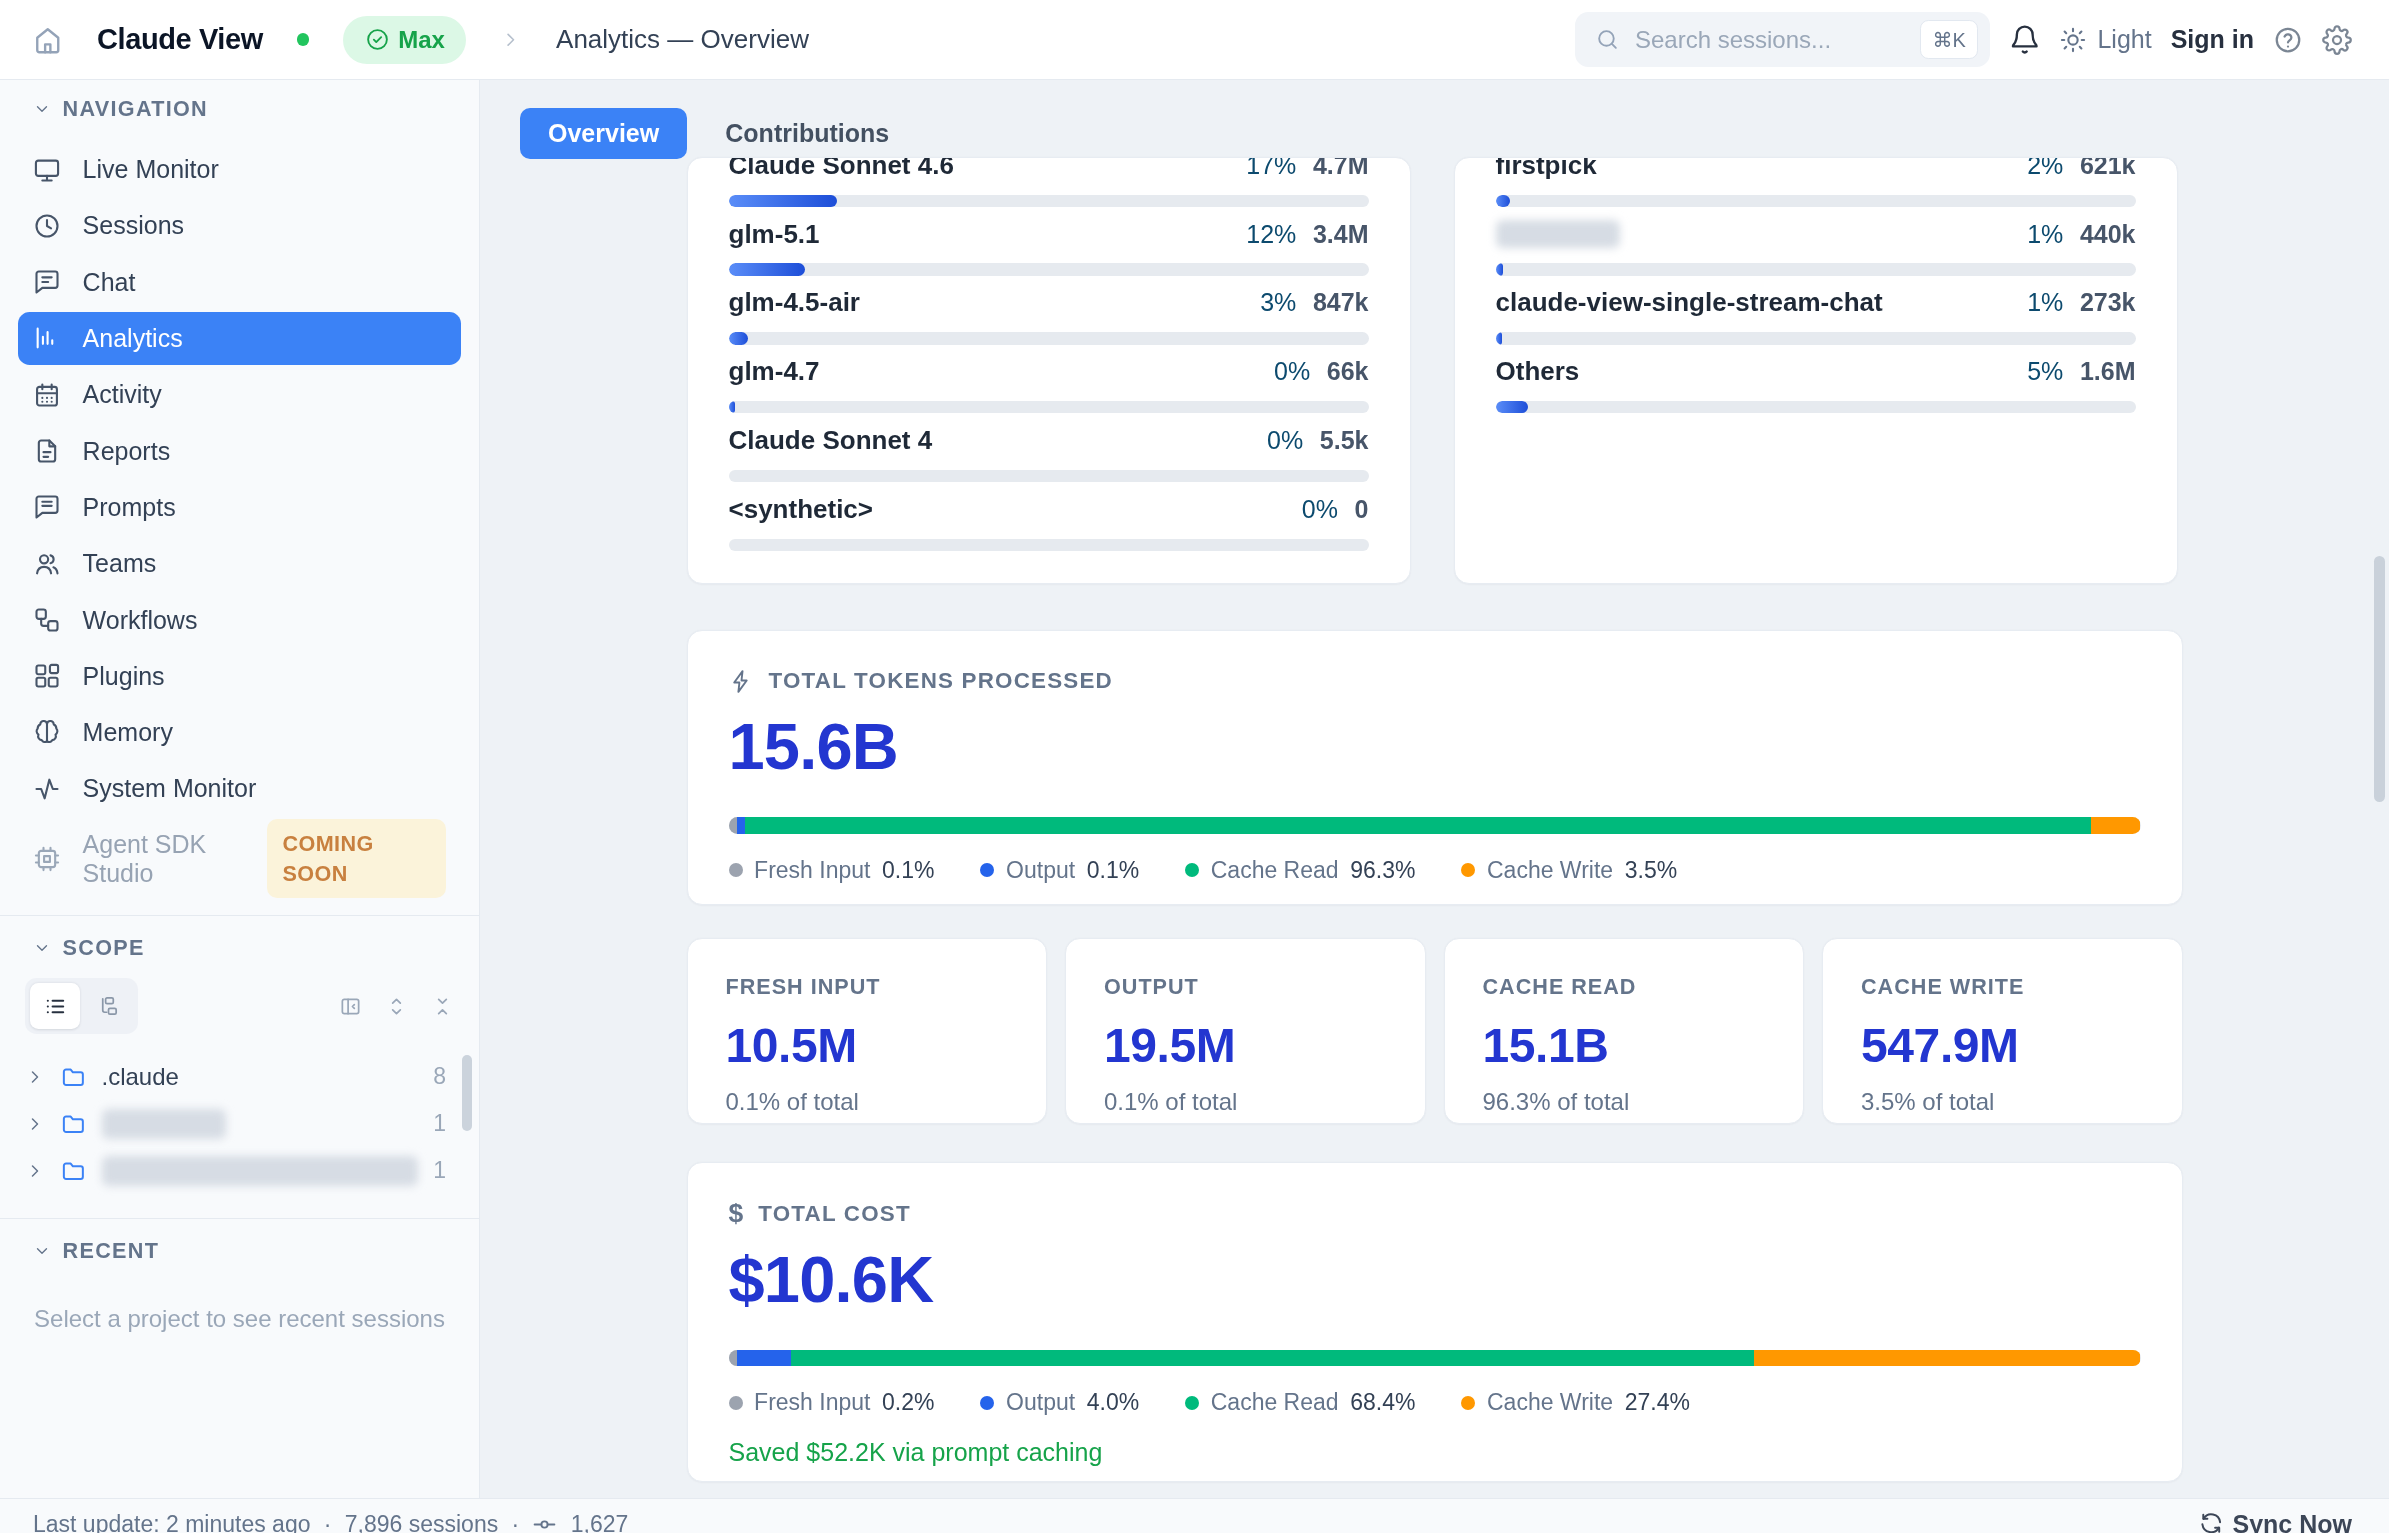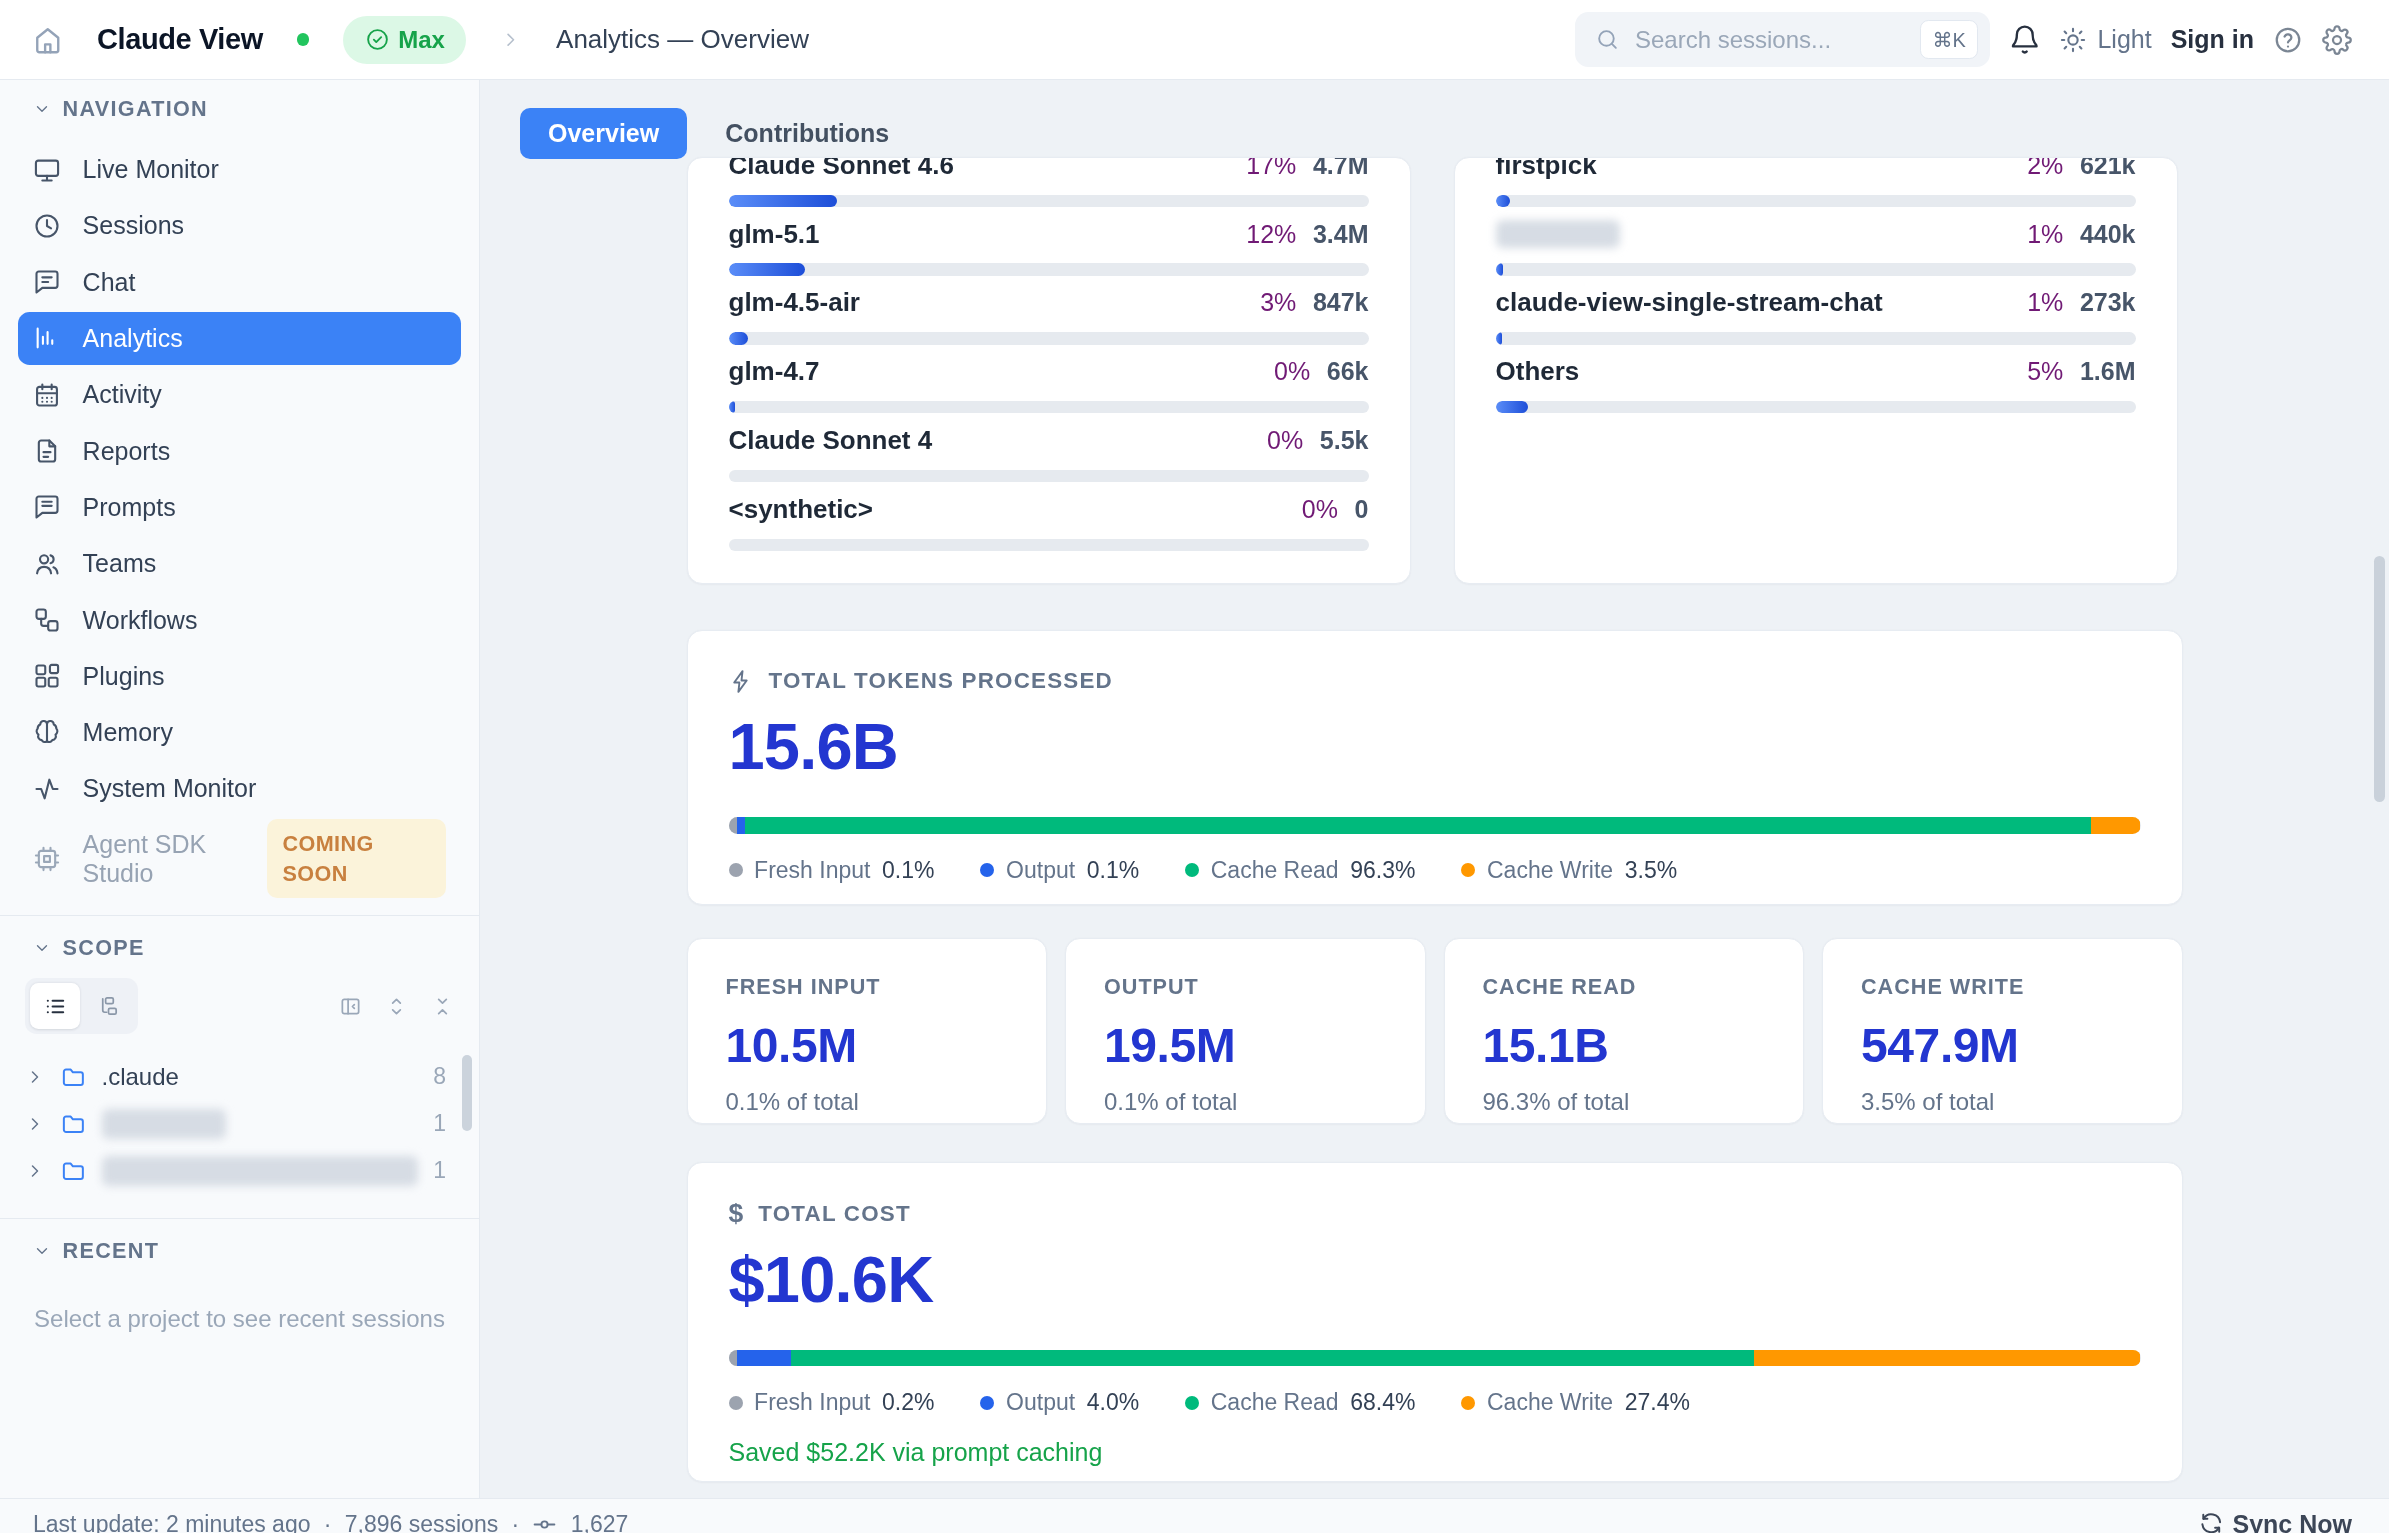--- a/index.html
+++ b/index.html
@@ -72,21 +72,21 @@
   .content{width:1496px;margin:-1.7px auto 0}
   .card{background:#fff;border:0.8px solid #e7ecf2;border-radius:15px;box-shadow:0 0.8px 1.7px rgba(15,23,42,.04)}
   .twocol{display:flex;gap:43px}
   .list-card{width:724px;height:427px;overflow:hidden;padding:0 41px}
   .model-list{margin-top:-20px}
   .mrow{padding-top:11.6px}
   .mrow-top{display:flex;align-items:baseline;line-height:31.5px}
   .m-name{font-size:26px;font-weight:600;color:#1f2937}
   .m-redact{width:124px;height:28px;border-radius:6.6px;background:#d6dce4;filter:blur(4.1px);align-self:center}
   .m-right{margin-left:auto;display:flex;gap:16.6px;align-items:baseline}
-  .m-pct{font-size:25px;color:#701a75}
+  .m-pct{font-size:25px;color:#0c4a6e}
   .m-val{font-size:25px;font-weight:600;color:#475569}
   .track{margin-top:13.3px;height:12.4px;border-radius:829px;background:#e6eaef;overflow:hidden}
   .fill{height:100%;border-radius:829px;background:linear-gradient(90deg,#5a8df8,#1d4ed8)}
 
   .big-card{margin-top:46px;padding:37px 41px 0}
   .bc-head{display:flex;align-items:center;gap:15px;color:#64748b}
   .bc-head svg{width:25px;height:25px}
   .dollar{font-size:26.5px;font-weight:600;line-height:1}
   .bc-title{font-size:22.4px;font-weight:700;letter-spacing:1.2px}
   .bc-value{margin-top:15px;font-size:65px;font-weight:800;color:#2336d0;letter-spacing:-0.8px}

